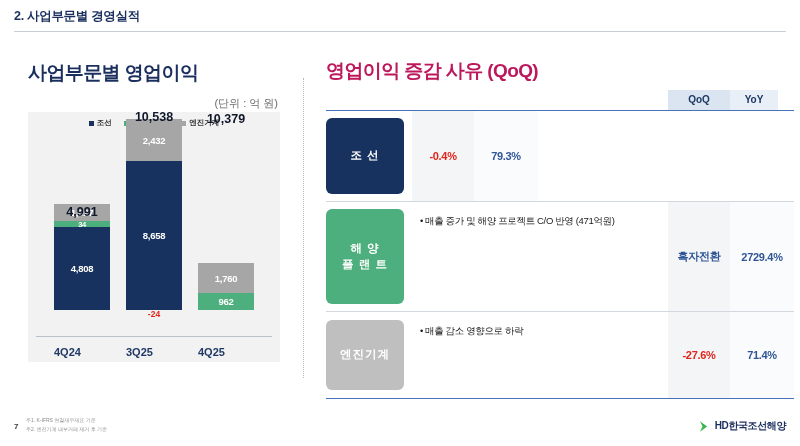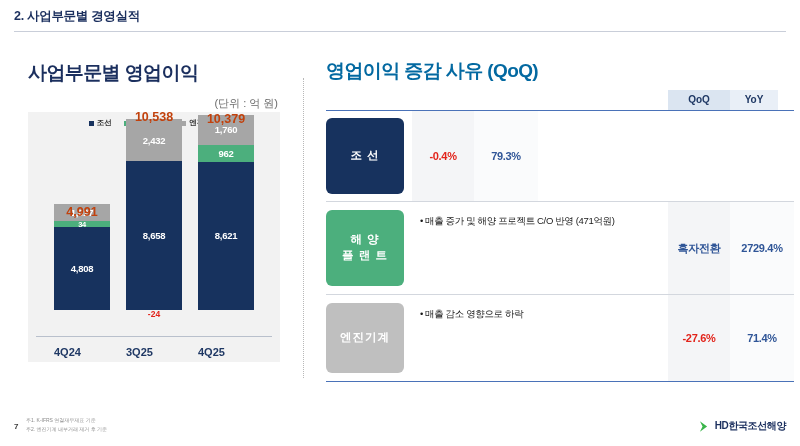--- a/index.html
+++ b/index.html
@@ -55,21 +55,21 @@
   }
   .bar-group {
     position: absolute; bottom: 26px; width: 56px;
     display: flex; flex-direction: column; justify-content: flex-end;
   }
   .seg { position: relative; width: 100%; display: flex; align-items: center; justify-content: center; }
   .seg-label { font-size: 9.5px; font-weight: bold; color: #ffffff; letter-spacing: -0.3px; }
   .seg-label.tiny { font-size: 7.5px; }
   .total-label {
     position: absolute; left: 50%; transform: translateX(-50%);
-    font-size: 12.5px; font-weight: bold; color: #c2410c; white-space: nowrap;
+    font-size: 12.5px; font-weight: bold; color: #0f172a; white-space: nowrap;
   }
   .neg-label {
     position: absolute; left: 50%; transform: translateX(-50%);
     font-size: 8.5px; font-weight: bold; color: #e2231a; white-space: nowrap;
   }
   .x-labels {
     position: absolute; left: 0; bottom: 2px; width: 252px; height: 22px;
   }
   .x-tick {
     position: absolute; bottom: 2px; width: 56px; 
@@ -79,21 +79,21 @@
   
   .v-divider {
     position: absolute; left: 303px; top: 78px; width: 0;
     height: 300px; border-left: 1px dotted #b8b8b8;
   }
 
   
   .right-panel { position: absolute; left: 318px; top: 38px; width: 482px; height: 360px; }
   .panel-title-r {
     position: absolute; left: 8px; top: 20px;
-    font-size: 19px; font-weight: bold; color: #0369a1; letter-spacing: -0.6px;
+    font-size: 19px; font-weight: bold; color: #be185d; letter-spacing: -0.6px;
   }
 
   .table { position: absolute; left: 8px; top: 52px; width: 468px; }
   .col-head { position: relative; height: 20px; }
   .head-cell {
     position: absolute; top: 0; height: 20px; line-height: 20px;
     text-align: center; font-size: 10px; font-weight: bold; color: #1f3864;
   }
   .head-qoq { left: 342px; width: 62px; background: #dbe5f1; }
   .head-yoy { left: 404px; width: 48px; background: #e9eff7; }
@@ -181,23 +181,20 @@
             </div>
             <div class="total-label" style="bottom: 186.437px;">10,538</div>
             <div class="neg-label" style="bottom: -9px;">-24</div>
           </div>
           <div class="bar-group" style="left: 170px;">
             <div class="seg" style="height: 30.3026px; background: rgb(166, 166, 166);">
               <span class="seg-label">1,760</span>
             </div>
             <div class="seg" style="height: 16.5631px; background: rgb(76, 175, 125);">
               <span class="seg-label">962</span>
-            </div>
-            <div class="seg" style="height: 148.431px; background: rgb(23, 50, 94);">
-              <span class="seg-label">8,621</span>
             </div>
             <div class="total-label" style="bottom: 183.699px;">10,379</div>
           </div>
         </div>
       <div class="baseline"></div>
       <div class="x-labels" id="xlabels">
           <div class="x-tick" style="left: 26px;">4Q24</div>
           <div class="x-tick" style="left: 98px;">3Q25</div>
           <div class="x-tick" style="left: 170px;">4Q25</div>
         </div>
@@ -217,21 +214,21 @@
       <div class="table-body" id="tbody">
           <div class="trow">
             <div class="cat-box-wrap">
               <div class="cat-box" style="background: rgb(23, 50, 94); height: 76px;">조  선</div>
             </div>
             <div class="val-cell val-qoq neg">-0.4%</div>
             <div class="val-cell val-yoy pos">79.3%</div>
           </div>
           <div class="trow">
             <div class="cat-box-wrap">
-              <div class="cat-box" style="background: rgb(76, 175, 125); height: 76px;">해  양<br>플 랜 트</div>
+              <div class="cat-box" style="background: rgb(76, 175, 125); height: 95px;">해  양<br>플 랜 트</div>
             </div>
             <div class="desc-cell" style="min-height: 92px;"><span class="bullet">•</span><span>매출 증가 및 해양 프로젝트 C/O 반영 (471억원)</span></div>
             <div class="val-cell val-qoq pos">흑자전환</div>
             <div class="val-cell val-yoy pos">2729.4%</div>
           </div>
           <div class="trow row-last">
             <div class="cat-box-wrap">
               <div class="cat-box" style="background: rgb(191, 191, 191); height: 70px;">엔진기계</div>
             </div>
             <div class="desc-cell" style="min-height: 86px;"><span class="bullet">•</span><span>매출 감소 영향으로 하락</span></div>

